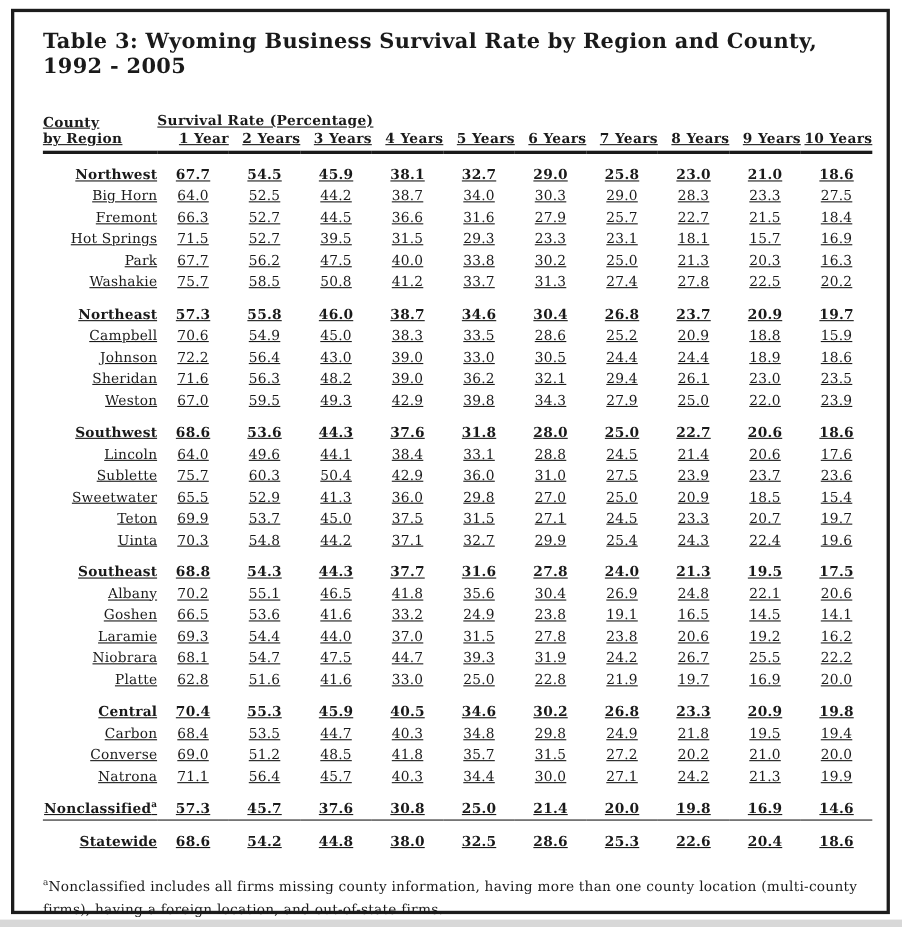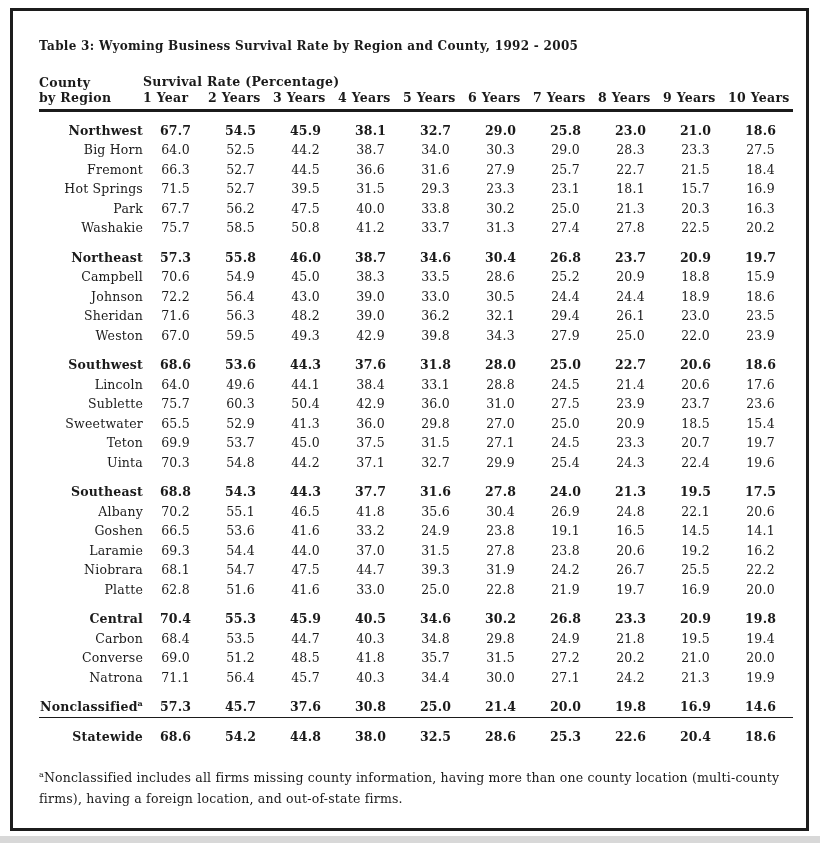--- a/index.html
+++ b/index.html
@@ -23,42 +23,43 @@
     position: absolute;
     left: 10px; top: 8px;
     width: 799px; height: 823px;
     border: 3px solid #1c1c1c;
     background: #ffffff;
   }
   .content {
     padding: 16px 14px 0 26px;
   }
   .title {
-    font-size: 12px;
+    font-size: 19px;
     font-weight: bold;
     letter-spacing: 0.3px;
-    margin-top: 12px;
+    margin-top: 0;
   }
   table.survival {
-    margin-top: 21px;
+    margin-top: 31px;
     width: 754px;
     border-collapse: collapse;
     table-layout: fixed;
+    text-decoration: underline;
   }
   col.c-label { width: 104px; }
   thead th {
     font-size: 12.5px;
     font-weight: bold;
     letter-spacing: 0.3px;
     vertical-align: bottom;
     padding: 0;
   }
   th.county-h { text-align: left; }
   th.group-h { text-align: left; padding-bottom: 1px; }
-  th.year-h { text-align: left; }
+  th.year-h { text-align: right; }
   tr.h2 th { border-bottom: 3px solid #1b1b1b; padding-bottom: 4px; }
   tbody td {
     font-size: 12.5px;
     line-height: 19.5px;
     height: 19.5px;
     letter-spacing: 0.2px;
     white-space: nowrap;
     overflow: hidden;
   }
   td.label { text-align: right; }

